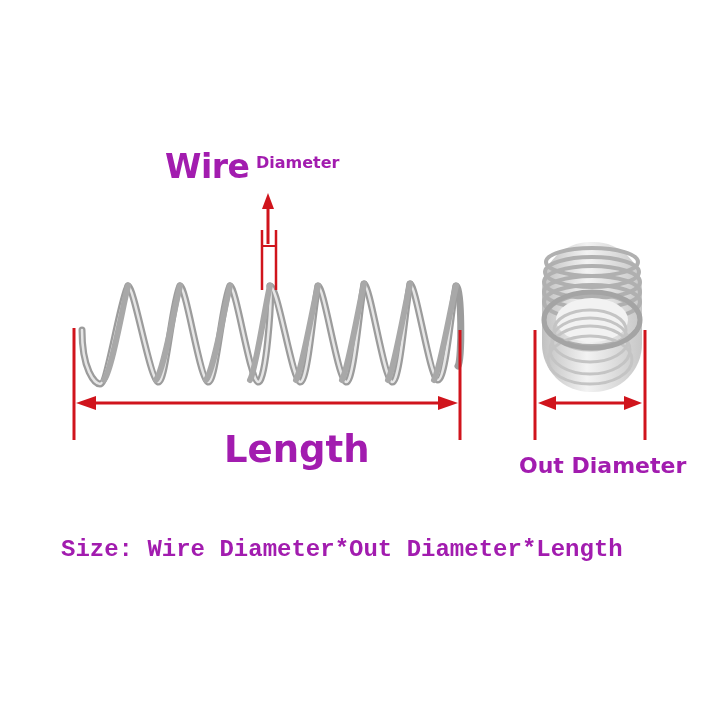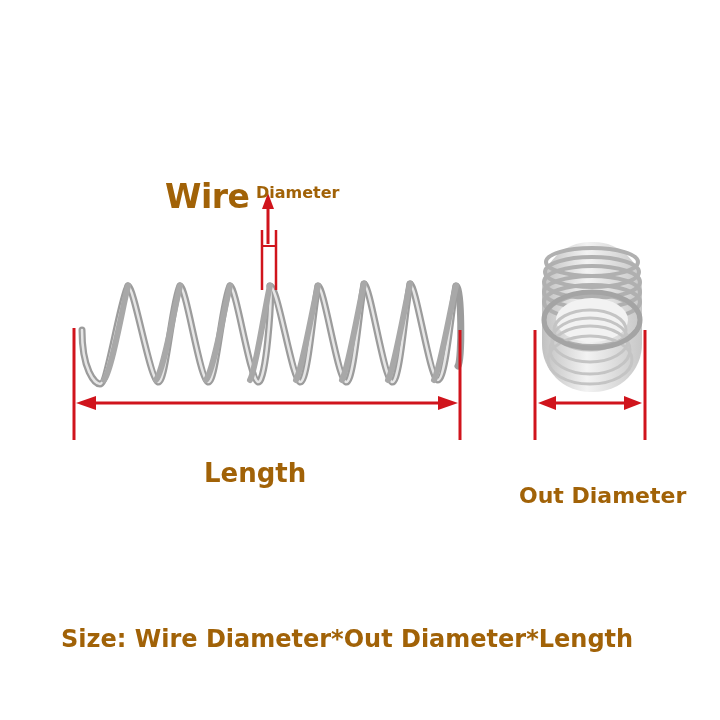--- a/index.html
+++ b/index.html
@@ -1,24 +1,24 @@
 <!DOCTYPE html>
 <html><head>
 <meta charset="utf-8">
 <style>
   html, body { margin:0; padding:0; }
   body { width:720px; height:720px; background:#ffffff; position:relative; overflow:hidden;
          font-family:"DejaVu Sans", sans-serif; }
   .abs { position:absolute; }
-  .lbl { color:#a16207; font-weight:bold; white-space:nowrap;margin-top:30px; }
+  .lbl { color:#a21caf; font-weight:bold; white-space:nowrap; }
   #wire-word { left:165px; top:147px; font-size:33px; letter-spacing:-0.5px; }
   #diam-word { left:256px; top:153px; font-size:16px; }
-  #length-lbl { left:204px; top:428px; font-size:26px; }
+  #length-lbl { left:224px; top:428px; font-size:37px; }
   #outdiam-lbl { left:519px; top:453px; font-size:22px; }
-  #size-lbl { left:61px; top:595px; font-size:24px; }
+  #size-lbl { left:61px; top:536px; font-size:24px;font-family:Liberation Mono, monospace; }
   svg { position:absolute; left:0; top:0; }
 </style>
 </head>
 <body>
 
 <svg width="720" height="720">
   <defs>
     <linearGradient id="steel" x1="0" x2="1" y1="0" y2="0">
       <stop offset="0" stop-color="#8e8e8e"></stop>
       <stop offset="0.45" stop-color="#e8e8e8"></stop>

